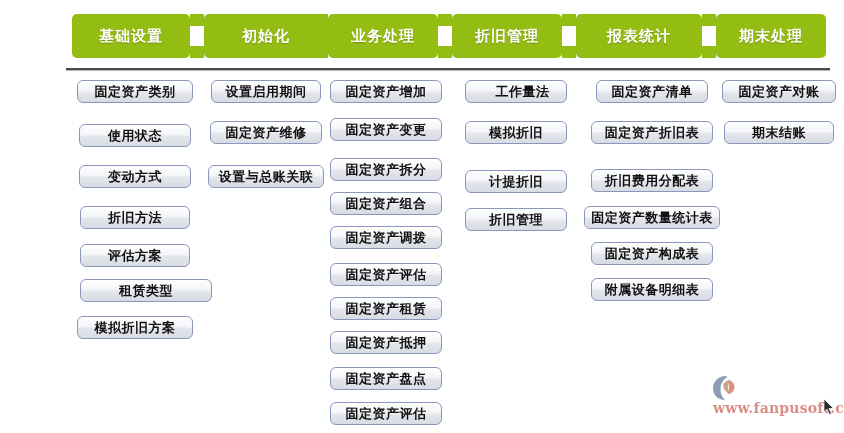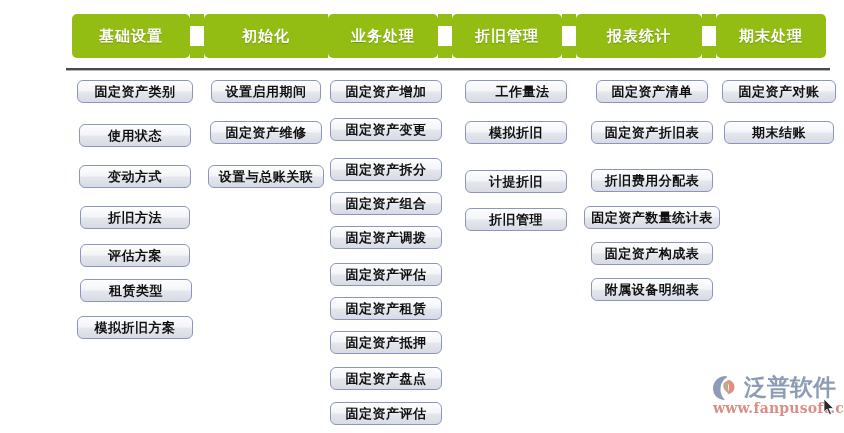--- a/index.html
+++ b/index.html
@@ -198,21 +198,21 @@
         </div>
         <div class="btn" style="position: absolute; top: 85px; left: 3px; width: 112px;">
           <span>变动方式</span>
         </div>
         <div class="btn" style="position: absolute; top: 126px; left: 4px; width: 110px;">
           <span>折旧方法</span>
         </div>
         <div class="btn" style="position: absolute; top: 164px; left: 4px; width: 110px;">
           <span>评估方案</span>
         </div>
-        <div class="btn" style="position: absolute; top: 199px; left: 4px; width: 112px; text-align: center;">
+        <div class="btn" style="position: absolute; top: 199px; left: 4px; width: 132px; text-align: center;">
           <span>租赁类型</span>
         </div>
         <div class="btn" style="position: absolute; top: 236px; left: 1px; width: 116px;">
           <span>模拟折旧方案</span>
         </div>
       </div>
       <div class="col" style="left: 200px; width: 116px;">
         <div class="btn" style="position: absolute; top: 0px; left: 3px; width: 110px;">
           <span>设置启用期间</span>
         </div>
@@ -301,21 +301,20 @@
 
   <div class="logo">
     <div class="logo-top">
       <span class="logo-mark">
         <svg width="30" height="27" viewBox="0 0 30 27">
           <path d="M14 2 C6 2 1 8 1 14.5 C1 21 6 26 13 26 C10 23 8.5 19.5 8.5 15.5 C8.5 10 11 5.5 15.5 3 Z" fill="#8d9cb5"></path>
           <path d="M15.5 6 C19.5 6 22.5 9 22.5 13 C22.5 17 19.5 20 15.5 20 C16.5 17.5 17 15 17 12.8 C17 10.3 16.5 8 15.5 6 Z" fill="#e08f7e"></path>
           <path d="M11.5 9.5 C13.5 7.5 16 6.3 18.5 6.1 C16.8 8.4 16 11 16 13.6 C16 16 16.6 18.2 17.8 20.1 C14.6 18.9 12 16 11.2 12.6 Z" fill="#c9a38a"></path>
         </svg>
       </span>
-      <span class="logo-word">泛普软件</span>
     </div>
     <div class="logo-url">www.fanpusoft.com</div>
   </div>
 
   <span class="cursor">
     <svg width="11" height="16" viewBox="0 0 11 16">
       <polygon points="0,0 0,13 3,10 5.5,15.5 7.5,14.6 5,9.5 9.5,9.5" fill="#2b2b2b" stroke="#ffffff" stroke-width="0.7"></polygon>
     </svg>
   </span>
 

